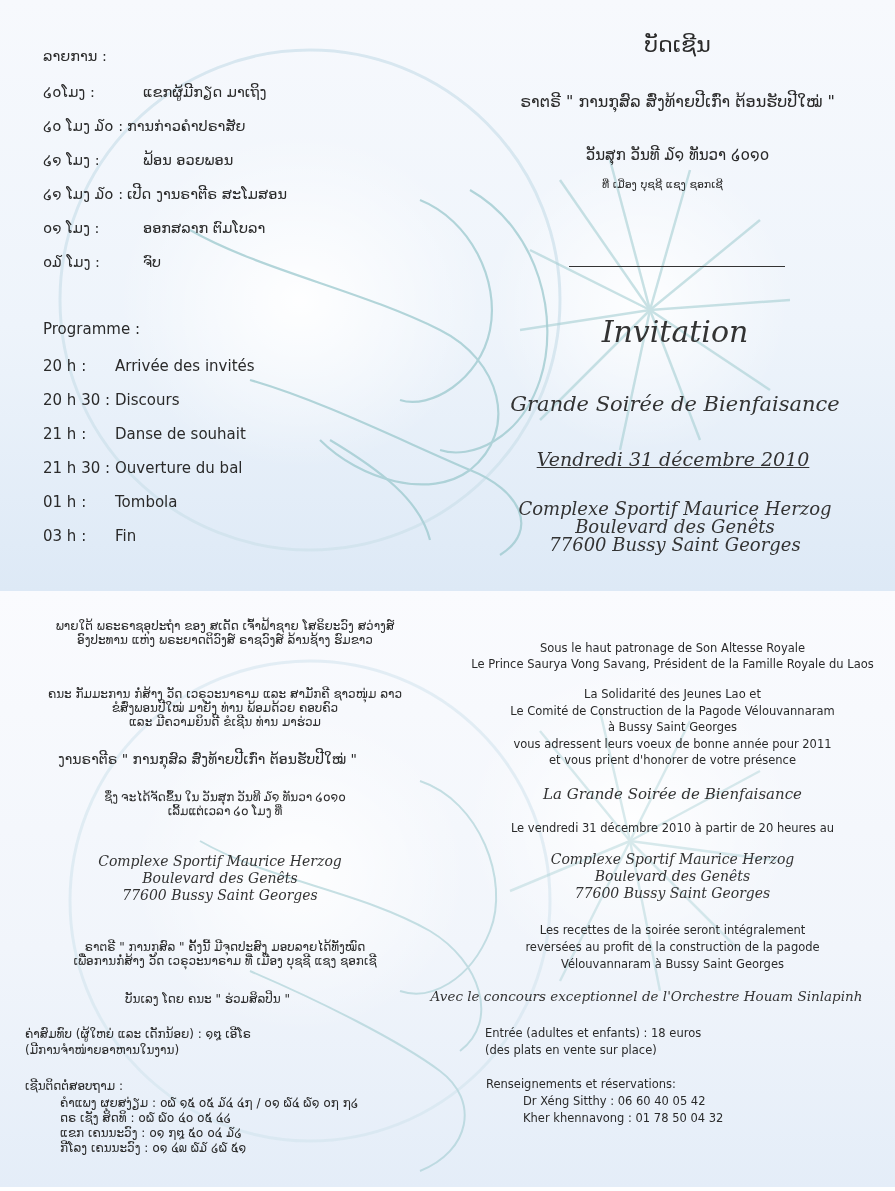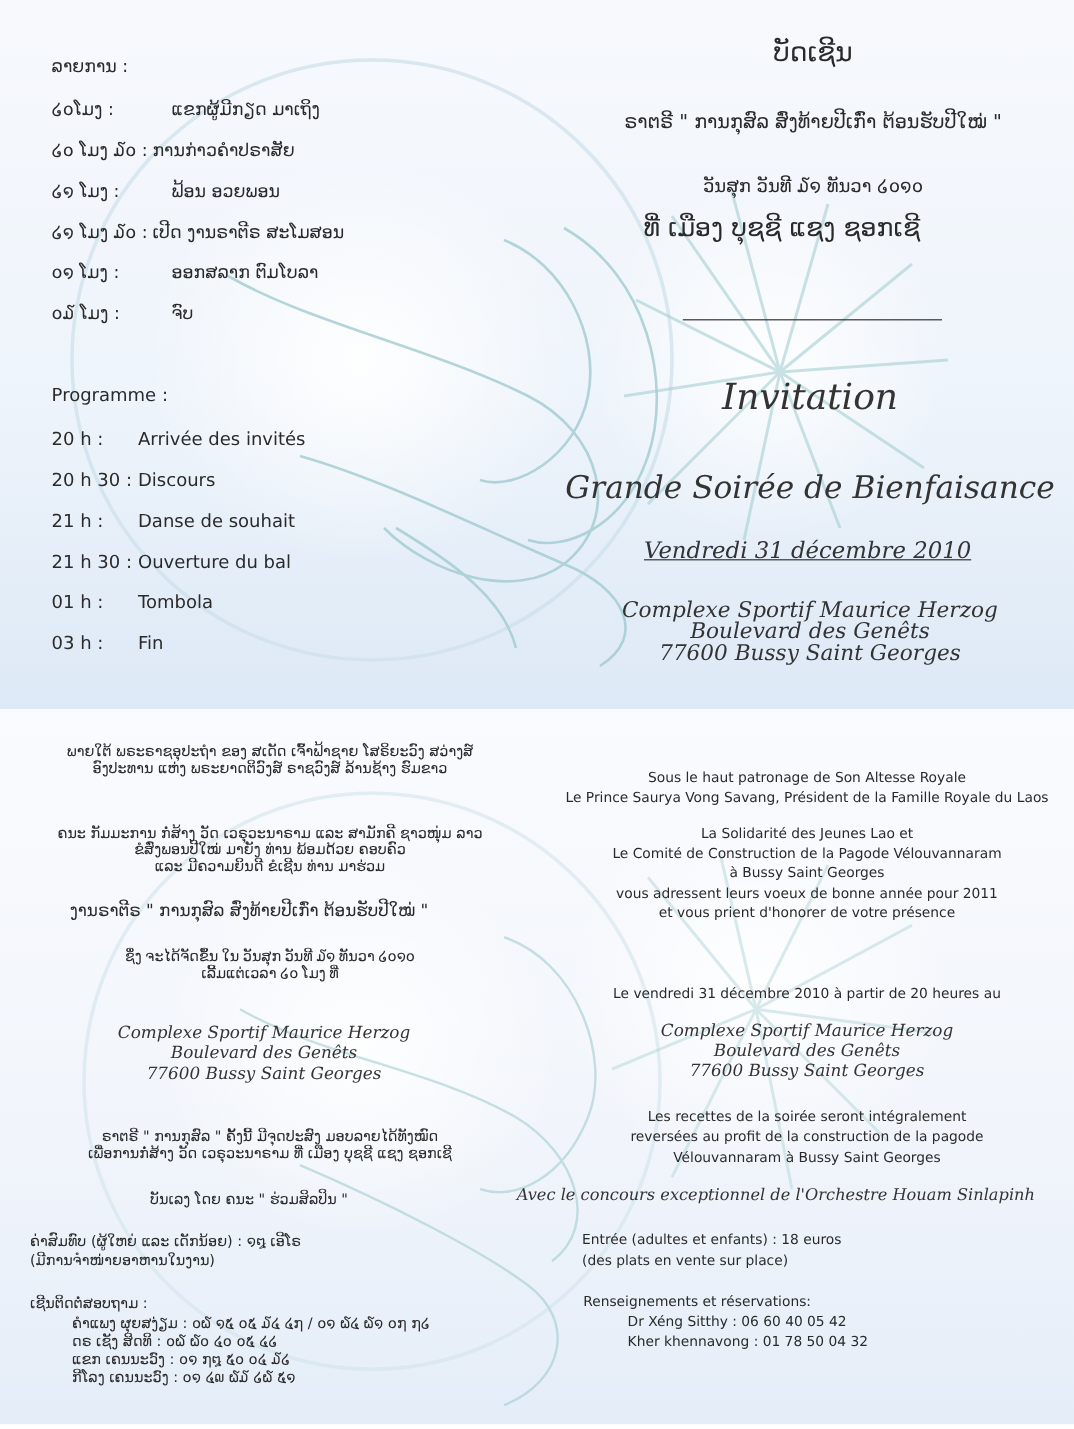--- a/index.html
+++ b/index.html
@@ -94,25 +94,25 @@
     <div class="row" style="top:71px"><span class="t">20 h 30 :</span><span>Discours</span></div>
     <div class="row" style="top:105px"><span class="t">21 h :</span><span>Danse de souhait</span></div>
     <div class="row" style="top:139px"><span class="t">21 h 30 :</span><span>Ouverture du bal</span></div>
     <div class="row" style="top:173px"><span class="t">01 h :</span><span>Tombola</span></div>
     <div class="row" style="top:207px"><span class="t">03 h :</span><span>Fin</span></div>
   </div>
 
   <div class="abs center lao" style="left:460px;width:435px;top:32px;font-size:22px;">ບັດເຊີນ</div>
   <div class="abs center lao" style="left:460px;width:435px;top:92px;font-size:16px;">ຣາຕຣີ " ການກຸສົລ ສົ່ງທ້າຍປີເກົ່າ ຕ້ອນຮັບປີໃໝ່ "</div>
   <div class="abs center lao" style="left:460px;width:435px;top:146px;font-size:15px;">ວັນສຸກ ວັນທີ ໓໑ ທັນວາ ໒໐໑໐</div>
-  <div class="abs center lao" style="left:434px;width:435px;top:178px;font-size:21px;">ທີ່ ເມືອງ ບຸຊຊີ ແຊງ ຊອກເຊີ</div>
+  <div class="abs center lao" style="left:445px;width:435px;top:178px;font-size:11px;">ທີ່ ເມືອງ ບຸຊຊີ ແຊງ ຊອກເຊີ</div>
   <div class="hr-line"></div>
 
   <div class="abs center script" style="left:470px;width:410px;top:314px;font-size:30px;">Invitation</div>
-  <div class="abs center script" style="left:470px;width:410px;top:392px;font-size:26px;">Grande Soirée de Bienfaisance</div>
+  <div class="abs center script" style="left:470px;width:410px;top:392px;font-size:21px;">Grande Soirée de Bienfaisance</div>
   <div class="abs center script" style="left:468px;width:410px;top:448px;font-size:19px;text-decoration:underline;">Vendredi 31 décembre 2010</div>
   <div class="abs center script" style="left:470px;width:410px;top:500px;font-size:18px;line-height:18px;">
     <div>Complexe Sportif Maurice Herzog</div>
     <div>Boulevard des Genêts</div>
     <div>77600 Bussy Saint Georges</div>
   </div>
 </div>
 
 <div class="panel bottom">
   <svg class="ornament" width="895" height="596" viewBox="0 0 895 596">
@@ -177,20 +177,21 @@
     <div>Sous le haut patronage de Son Altesse Royale</div>
     <div>Le Prince Saurya Vong Savang, Président de la Famille Royale du Laos</div>
   </div>
   <div class="abs center comic small" style="left:450px;width:445px;top:95px;line-height:16.5px;">
     <div>La Solidarité des Jeunes Lao et</div>
     <div>Le Comité de Construction de la Pagode Vélouvannaram</div>
     <div>à Bussy Saint Georges</div>
     <div>vous adressent leurs voeux de bonne année pour 2011</div>
     <div>et vous prient d'honorer de votre présence</div>
   </div>
+  <div class="abs center script" style="left:450px;width:445px;top:194px;font-size:15px;">La Grande Soirée de Bienfaisance</div>
   <div class="abs center comic small" style="left:450px;width:445px;top:229px;">Le vendredi 31 décembre 2010 à partir de 20 heures au</div>
   <div class="abs center script addr" style="left:450px;width:445px;top:260px;">
     <div>Complexe Sportif Maurice Herzog</div>
     <div>Boulevard des Genêts</div>
     <div>77600 Bussy Saint Georges</div>
   </div>
   <div class="abs center comic small" style="left:450px;width:445px;top:331px;line-height:17px;">
     <div>Les recettes de la soirée seront intégralement</div>
     <div>reversées au profit de la construction de la pagode</div>
     <div>Vélouvannaram à Bussy Saint Georges</div>

